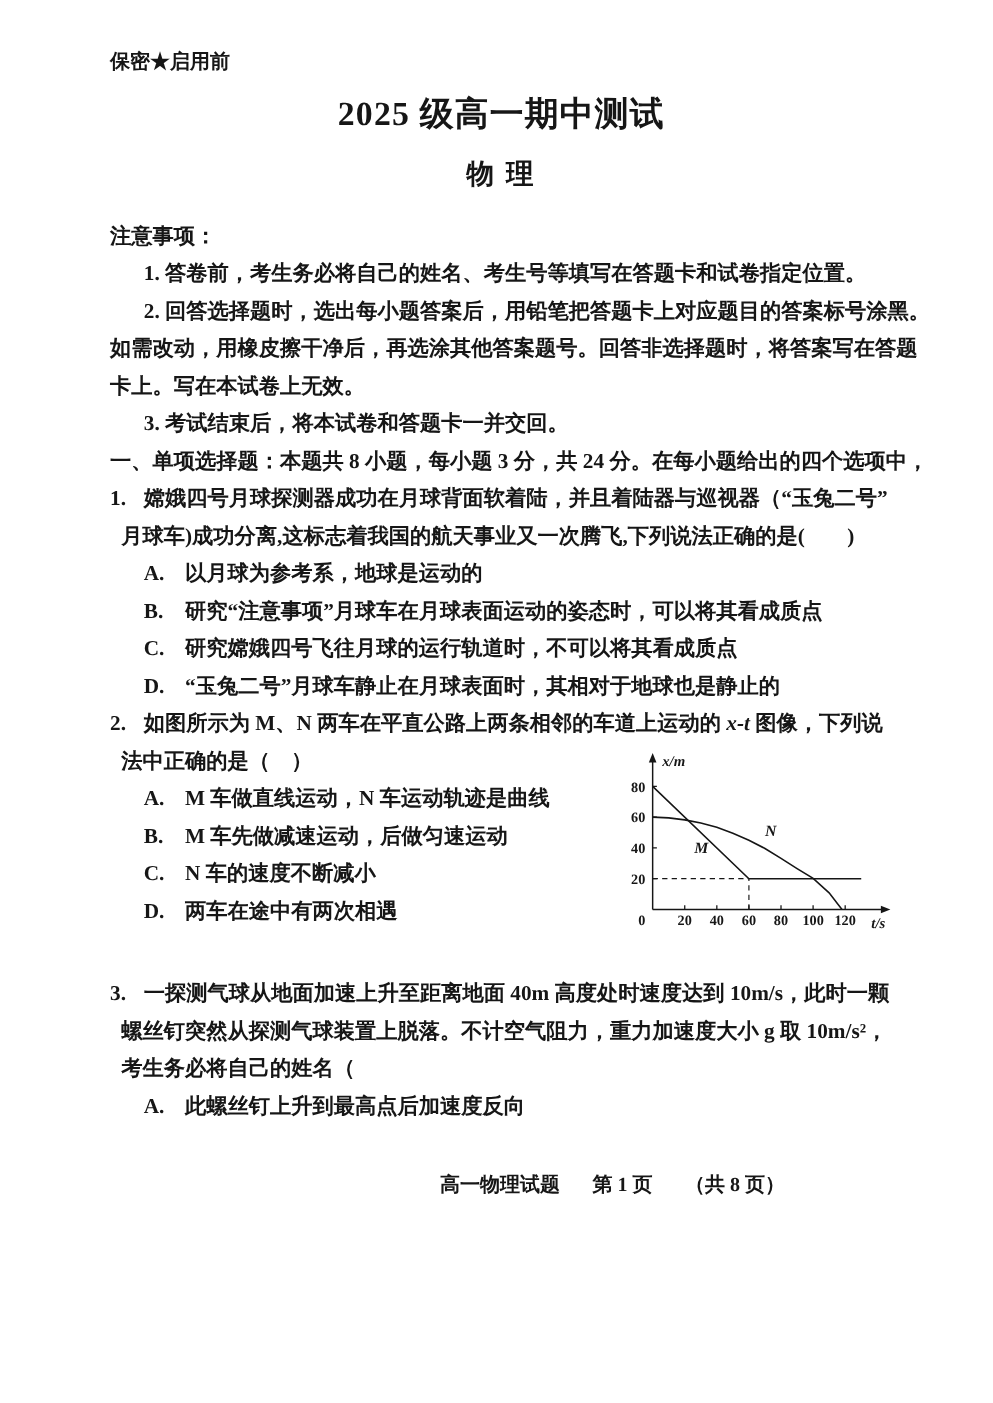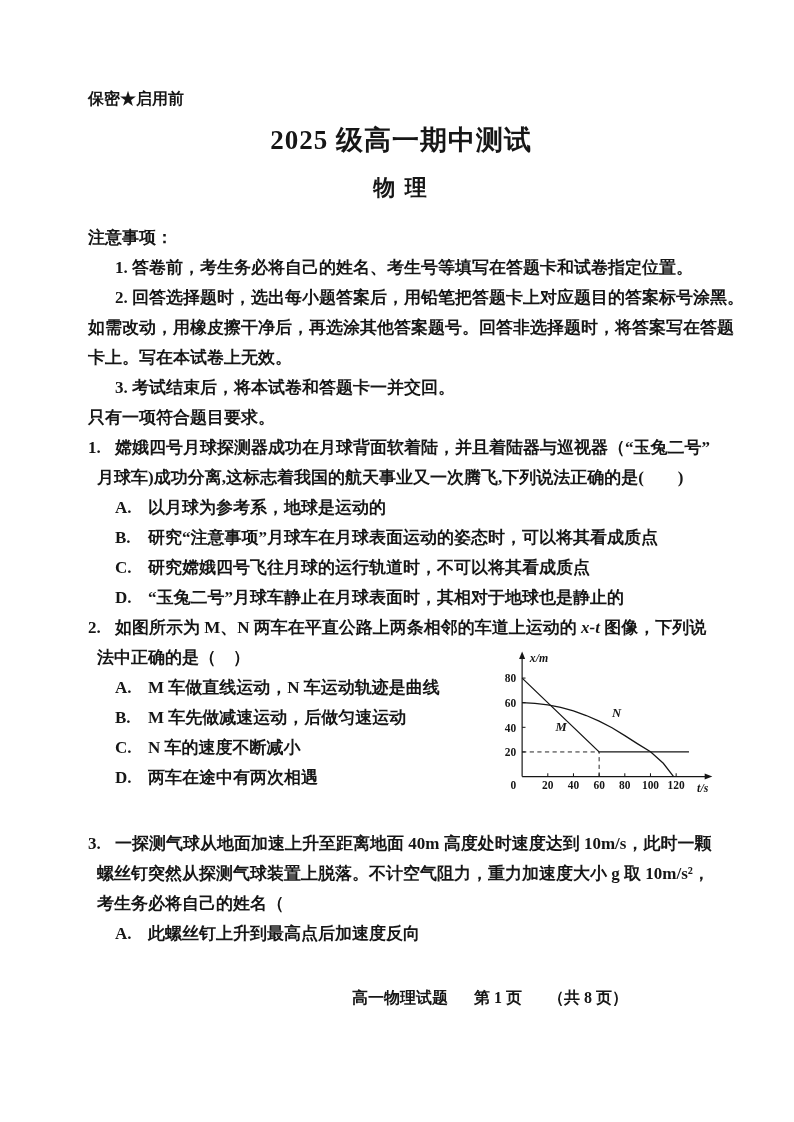--- a/index.html
+++ b/index.html
@@ -7,21 +7,21 @@
     position:relative;
     width:794px;height:1092px;
     background:#ffffff;
     color:#161616;
     font-family:"Liberation Serif","DejaVu Serif",serif;
     font-size:17px;
     font-weight:600;
     line-height:30px;
     overflow:hidden;
     box-sizing:border-box;
-    padding:89px 80px 0 88px;
+    padding:40px 80px 0 88px;
   }
   .classification{font-size:16px;font-weight:700;line-height:20px;}
   .title{text-align:center;font-size:27px;font-weight:700;line-height:30px;margin-top:16px;letter-spacing:1px;}
   .subject{text-align:center;font-size:22px;font-weight:700;line-height:30px;margin-top:18px;letter-spacing:2px;}
   .notice-heading{margin-top:20px;font-weight:700;}
   .line{white-space:nowrap;}
   .fl-indent{text-indent:27px;}   
   .hang{margin-left:9px;}        
   .section-heading{font-weight:700;}
   .qrow{display:flex;}
@@ -48,21 +48,21 @@
   <div class="title">2025 级高一期中测试</div>
   <div class="subject">物  理</div>
 
   <div class="notice-heading">注意事项：</div>
   <div class="line fl-indent">1. 答卷前，考生务必将自己的姓名、考生号等填写在答题卡和试卷指定位置。</div>
   <div class="line fl-indent">2. 回答选择题时，选出每小题答案后，用铅笔把答题卡上对应题目的答案标号涂黑。</div>
   <div class="line">如需改动，用橡皮擦干净后，再选涂其他答案题号。回答非选择题时，将答案写在答题</div>
   <div class="line">卡上。写在本试卷上无效。</div>
   <div class="line fl-indent">3. 考试结束后，将本试卷和答题卡一并交回。</div>
 
-  <div class="line section-heading">只有一项符合题目要求。</div>
+  <div class="line section-heading">一、单项选择题：本题共 8 小题，每小题 3 分，共 24 分。在每小题给出的四个选项中，</div>
 
   <div>
     <div class="qrow">
       <span class="qnum">1.</span>
       <span class="line">嫦娥四号月球探测器成功在月球背面软着陆，并且着陆器与巡视器（“玉兔二号”</span>
     </div>
     <div class="line hang">月球车)成功分离,这标志着我国的航天事业又一次腾飞,下列说法正确的是(　　)</div>
     <div class="opt">
       <span class="opt-label">A.</span>
       <span>以月球为参考系，地球是运动的</span>

